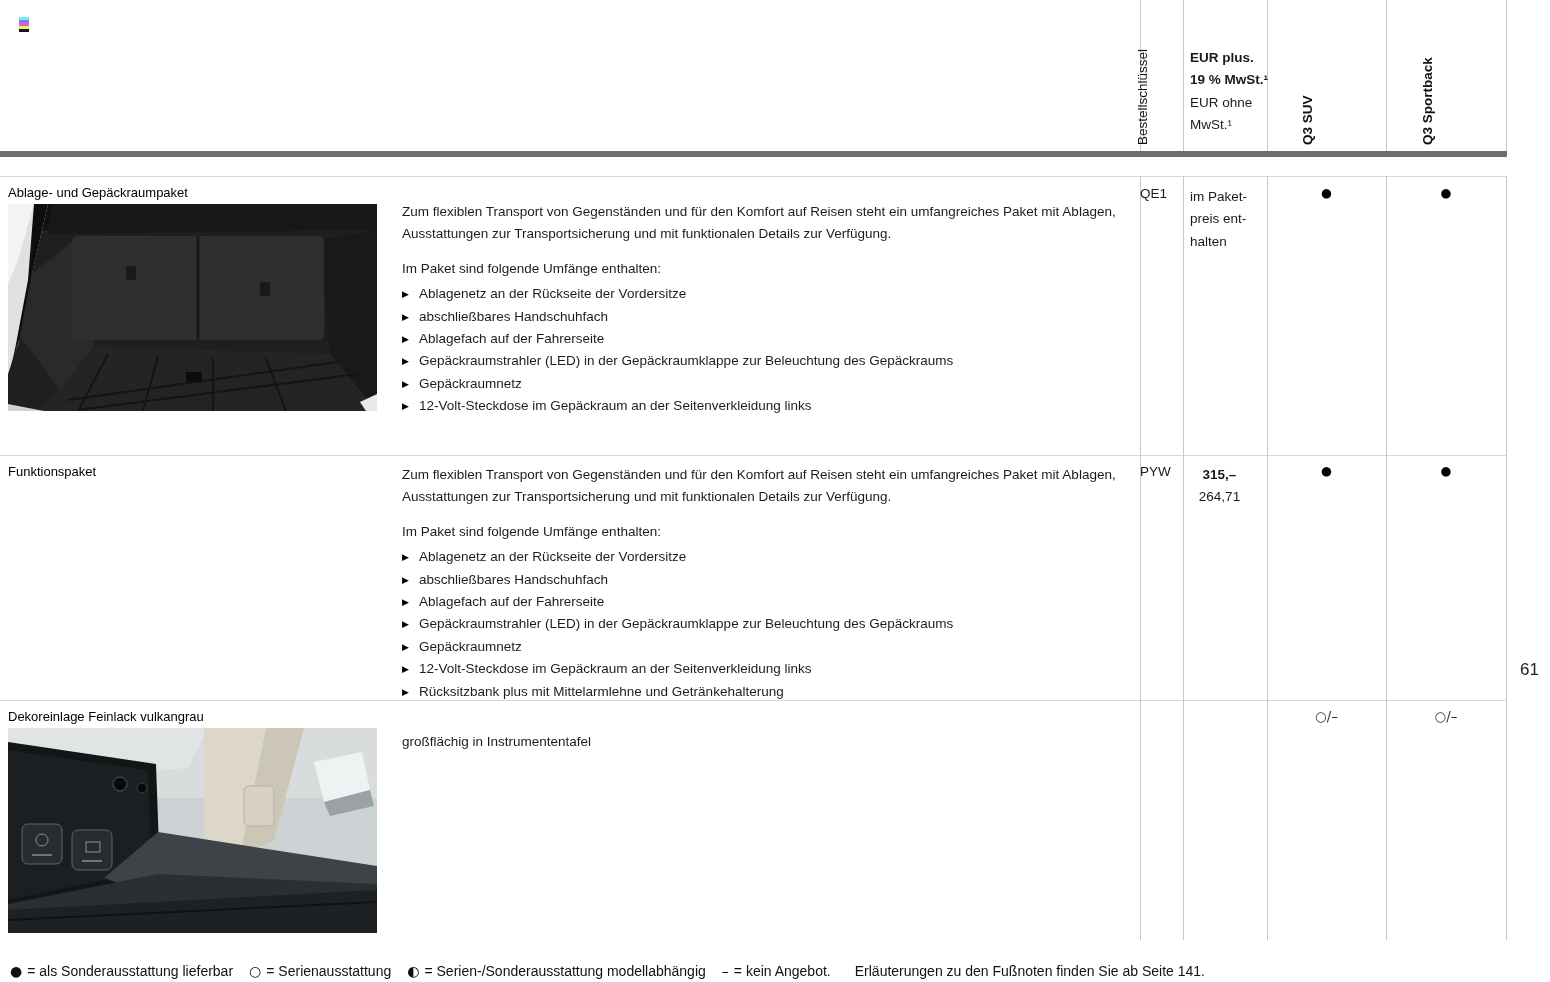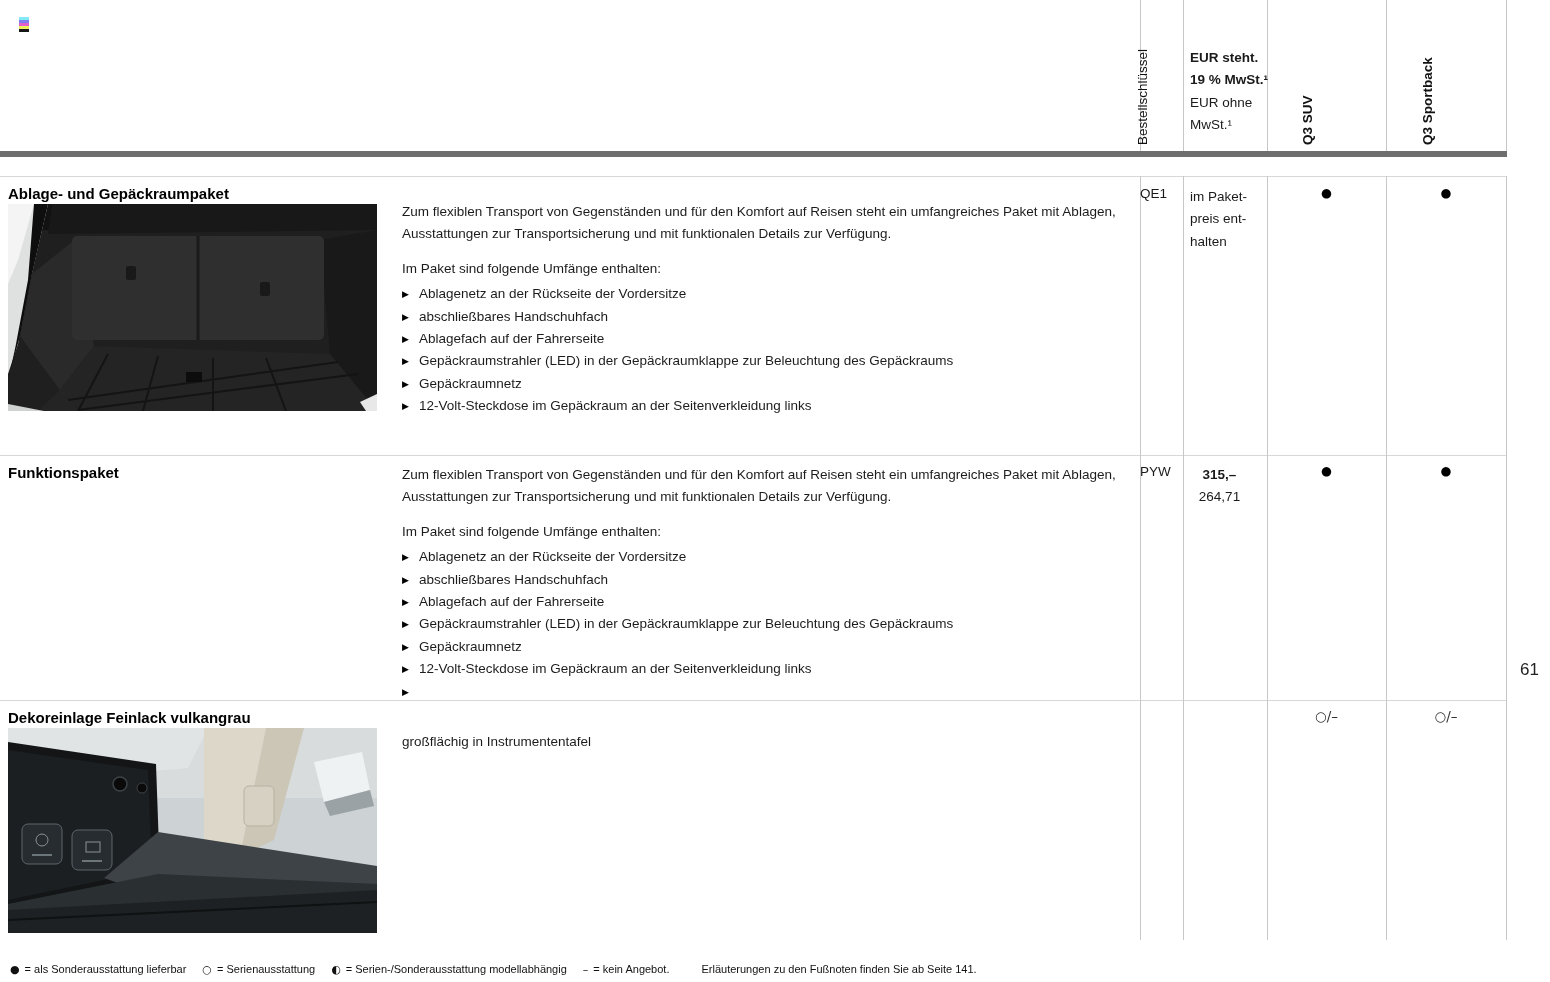--- a/index.html
+++ b/index.html
@@ -12,39 +12,39 @@
   .graybar{position:absolute;left:0;top:151px;width:1507px;height:6px;background:#6e6e6e;}
   .colorbar{position:absolute;left:19px;top:17px;width:10px;height:15px;display:flex;flex-direction:column;}
   .colorbar div{flex:1;}
   .vlabel{
     position:absolute;transform-origin:0 100%;transform:rotate(-90deg);
     white-space:nowrap;font-size:13.5px;height:18px;line-height:18px;color:#111;
   }
   .vlabel.bold{font-weight:bold;}
   .price-head{position:absolute;left:1190px;top:47px;font-size:13.5px;line-height:22.4px;}
   .price-head .b{font-weight:bold;}
-  .rowtitle{position:absolute;left:8px;font-size:15px;font-weight:bold;color:#000;white-space:nowrap;}
+  .rowtitle{position:absolute;left:8px;font-size:13px;font-weight:normal;color:#000;white-space:nowrap;}
   .desc{position:absolute;left:402px;width:760px;font-size:13.5px;line-height:22.4px;color:#1c1c1c;}
   .desc .gap-heading{margin-top:12px;}
   .desc .bullets{margin-top:3px;}
   .li{display:flex;}
   .tri{width:17px;font-size:9px;line-height:22.4px;color:#000;flex:none;}
   .note{margin-top:10px;}
   .code-cell{position:absolute;left:1140px;width:43px;text-align:left;font-size:13.5px;}
   .pricecell-l{position:absolute;left:1190px;width:72px;font-size:13.5px;line-height:22.4px;}
   .pricecell-r{position:absolute;left:1183px;width:73px;padding-right:11px;box-sizing:content-box;
     text-align:center;font-size:13.5px;line-height:22.4px;}
   .pricecell-r .b{font-weight:bold;}
   .avail{position:absolute;text-align:center;font-size:12.5px;color:#000;
     font-family:"DejaVu Sans","Liberation Sans",sans-serif;}
   .avail.suv{left:1267px;width:119px;}
   .avail.sb{left:1386px;width:120px;}
   .avail.mixed{font-size:13.5px;color:#333;}
   .pagenum{position:absolute;left:1520px;top:660px;width:34px;font-size:17px;color:#222;}
-  .footer{position:absolute;left:10px;top:963px;font-size:11px;white-space:nowrap;color:#111;display:flex;}
+  .footer{position:absolute;left:10px;top:963px;font-size:14px;white-space:nowrap;color:#111;display:flex;}
   .footer .sym{font-family:"DejaVu Sans","Liberation Sans",sans-serif;margin-right:5px;}
   .footer .item{margin-right:16px;}
   .footer .note2{margin-left:12px;}
   .photo{position:absolute;left:8px;display:block;}
 </style>
 </head>
 <body>
 
 <div class="colorbar">
   <div style="background:#85e9f3"></div>
@@ -55,21 +55,21 @@
 </div>
 
 <div class="vline" style="left:1140px;top:0;height:151px;"></div>
 <div class="vline" style="left:1183px;top:0;height:151px;"></div>
 <div class="vline" style="left:1267px;top:0;height:151px;"></div>
 <div class="vline" style="left:1386px;top:0;height:151px;"></div>
 <div class="vline" style="left:1506px;top:0;height:151px;"></div>
 
 <div class="vlabel" style="left:1152px;top:127px;">Bestellschlüssel</div>
 <div class="price-head">
-  <div class="b">EUR steht.</div>
+  <div class="b">EUR plus.</div>
   <div class="b">19 % MwSt.¹</div>
   <div>EUR ohne</div>
   <div>MwSt.¹</div>
 </div>
 <div class="vlabel bold" style="left:1317px;top:127px;">Q3 SUV</div>
 <div class="vlabel bold" style="left:1437px;top:127px;">Q3 Sportback</div>
 
 <div class="graybar"></div>
 
 <div class="hline" style="top:176px;"></div>
@@ -170,20 +170,21 @@
     <div class="li">
         <span class="tri">▶</span>
         <span>Gepäckraumnetz</span>
       </div>
     <div class="li">
         <span class="tri">▶</span>
         <span>12-Volt-Steckdose im Gepäckraum an der Seitenverkleidung links</span>
       </div>
     <div class="li">
         <span class="tri">▶</span>
+        <span>Rücksitzbank plus mit Mittelarmlehne und Getränkehalterung</span>
       </div>
   </div>
 </div>
 
 <div class="code-cell" style="top:464px;">PYW</div>
 <div class="pricecell-r" style="top:464px;">
   <div class="b">315,–</div>
   <div>264,71</div>
 </div>
 <div class="avail suv" style="top:463px;">●</div>
@@ -228,17 +229,17 @@
 <div class="footer">
   <span class="item">
     <span class="sym">●</span><span>= als Sonderausstattung lieferbar</span>
   </span>
   <span class="item">
     <span class="sym">○</span><span>= Serienausstattung</span>
   </span>
   <span class="item">
     <span class="sym">◐</span><span>= Serien-/Sonderausstattung modellabhängig</span>
   </span>
-  <span class="item" style="margin-right:20px;">
+  <span class="item" style="margin-right:12px;">
     <span class="sym">–</span><span>= kein Angebot.</span>
   </span>
   <span class="note2">Erläuterungen zu den Fußnoten finden Sie ab Seite 141.</span>
 </div>
 
 </body></html>

